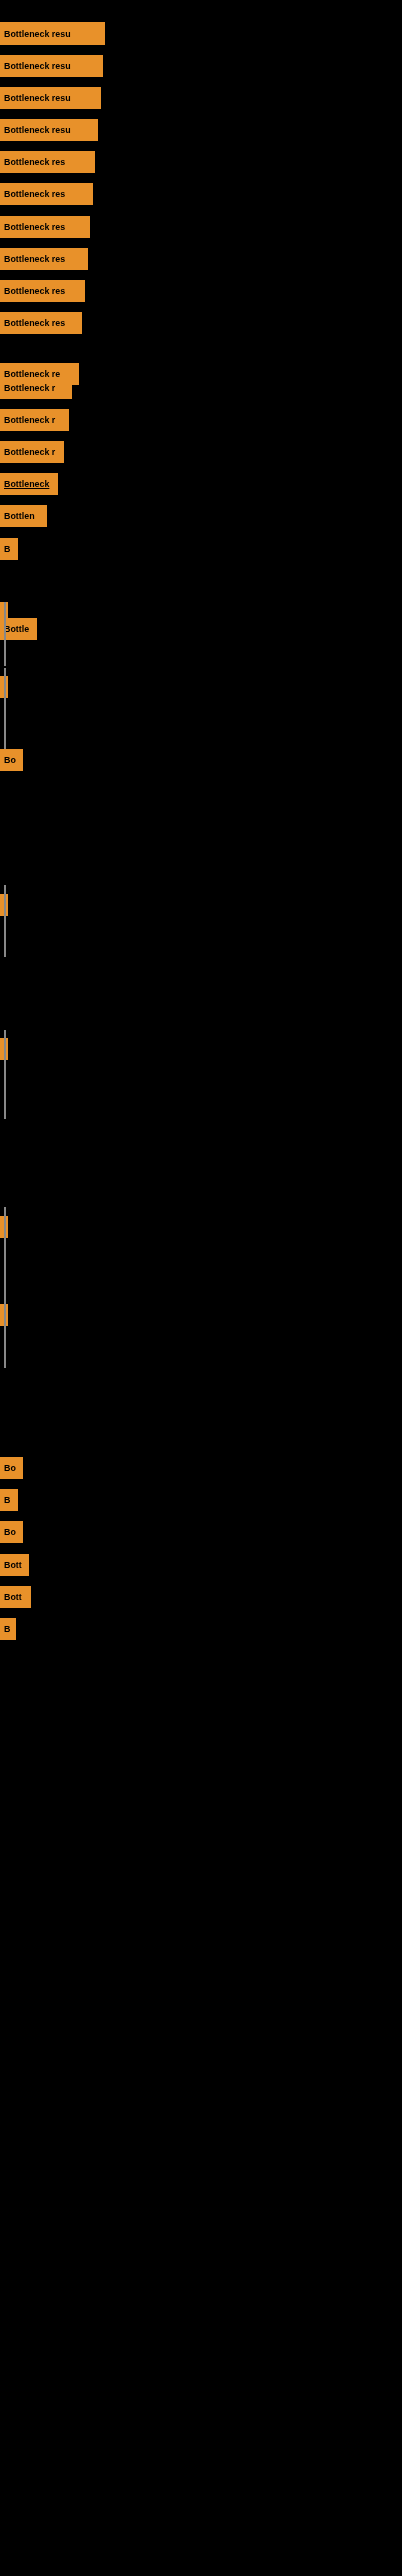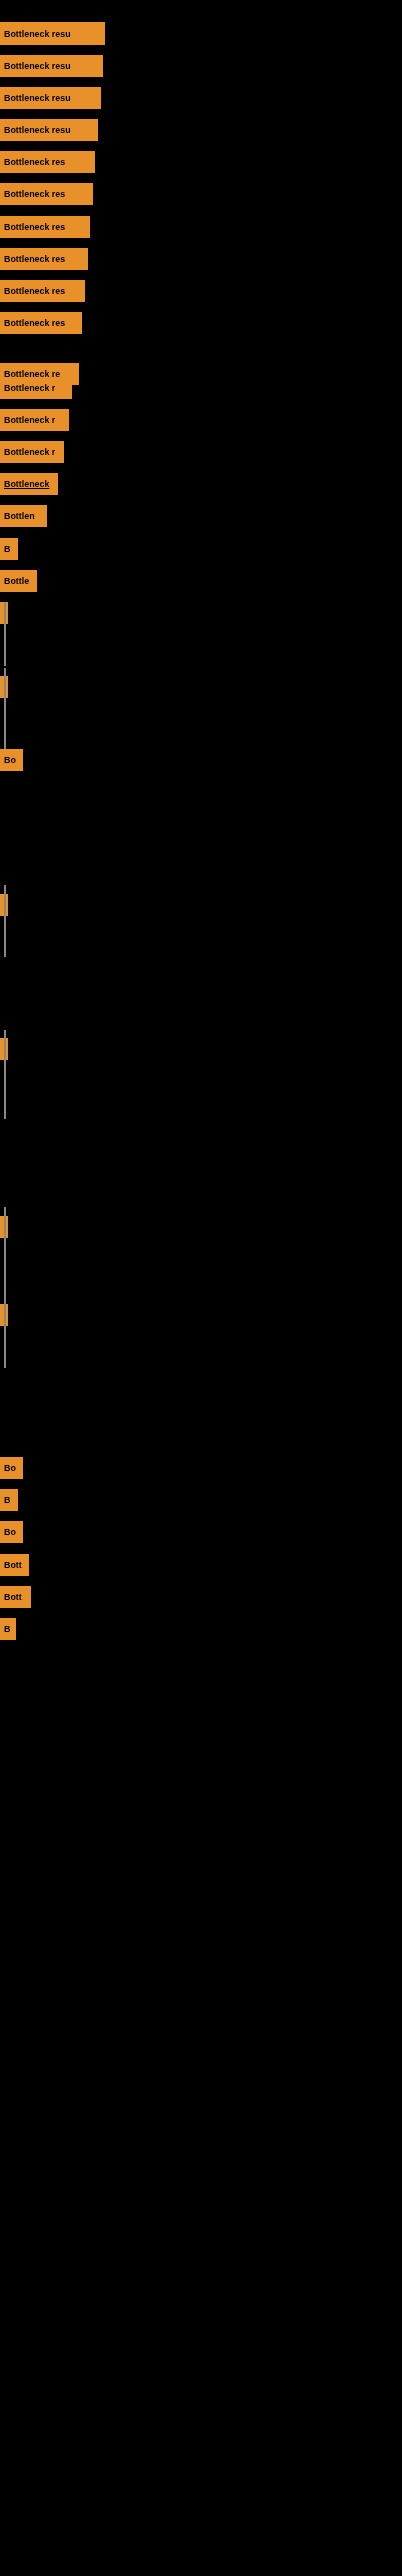--- a/index.html
+++ b/index.html
@@ -94,21 +94,21 @@
     <div class="bar-row" style="top: 465px; left: 0px;">
       <div class="bar-label" style="width: 58px; min-width: 58px; text-decoration: underline;">Bottleneck</div>
     </div>
     <div class="bar-row" style="top: 497px; left: 0px;">
       <div class="bar-label" style="width: 47px; min-width: 47px;">Bottlen</div>
     </div>
     <div class="bar-row" style="top: 530px; left: 0px;">
       <div class="bar-label" style="width: 17.7px; min-width: 17.7px;">B</div>
     </div>
     <div class="bar-row" style="top: 562px; left: 0px;">
-      <div class="bar-label" style="width: 37px; min-width: 37px;">Bottle</div>
+      <div class="bar-label" style="width: 37px; min-width: 37px; margin-top: 48px;">Bottle</div>
     </div>
     <div class="bar-row" style="top: 594px; left: 0px;">
       <div class="bar-label" style="width: 4.8px; min-width: 4.8px;"></div>
     </div>
     <div class="bar-row" style="top: 668px; left: 0px;">
       <div class="bar-label" style="width: 4.8px; min-width: 4.8px;"></div>
     </div>
     <div class="bar-row" style="top: 741px; left: 0px;">
       <div class="bar-label" style="width: 22.5px; min-width: 22.5px;">Bo</div>
     </div>

